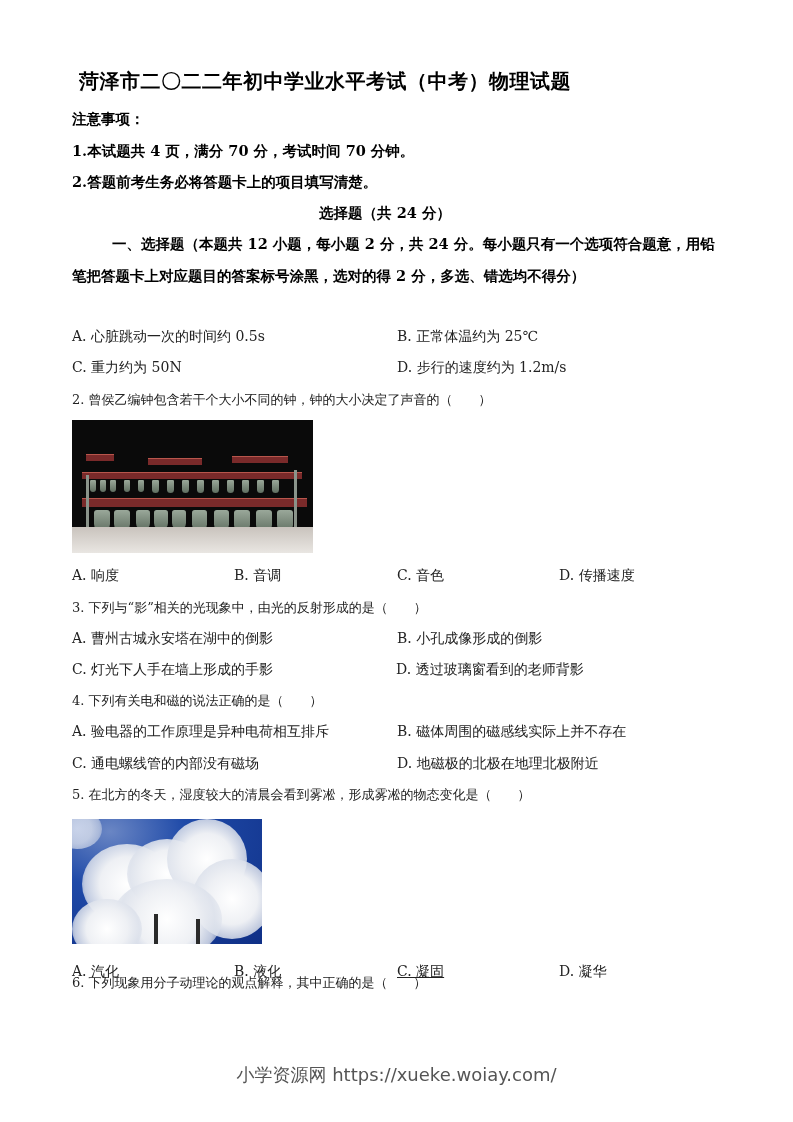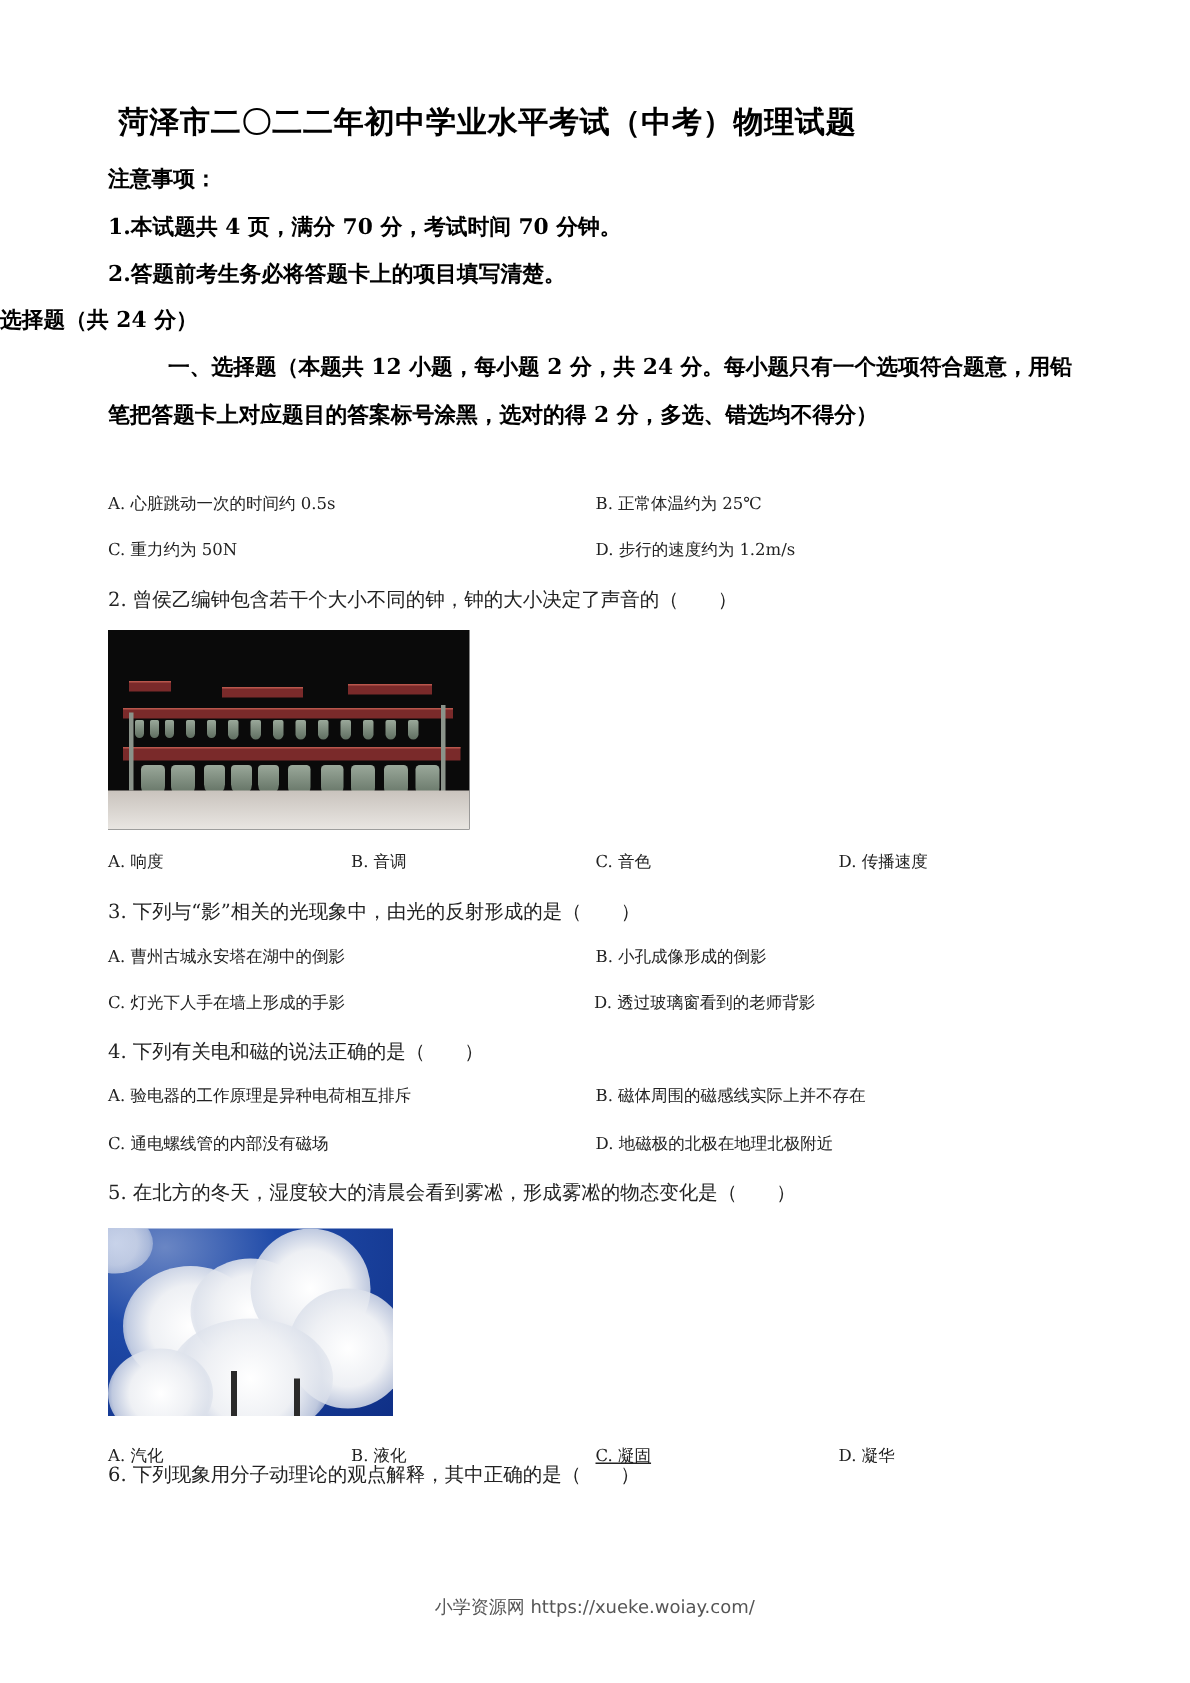--- a/index.html
+++ b/index.html
@@ -10,26 +10,26 @@
   }
   .page { position: absolute; left: 0; top: 0; width: 793px; height: 1122px; }
   .abs { position: absolute; white-space: nowrap; }
   .title {
     left: 0; width: 650px; top: 68px; text-align: center;
     font-family: "DejaVu Sans", "Liberation Sans", sans-serif;
     font-weight: bold; font-size: 20px; letter-spacing: 0.5px; color: #000;
   }
   .bold { font-weight: bold; font-size: 14.5px; color: #000; }
   .q { font-size: 13px; color: #222; }
-  .opt { font-size: 11px; color: #222; }
-  .section-title { left: 0; width: 770px; }
+  .opt { font-size: 14px; color: #222; }
+  .section-title { left: 0; width: 770px; text-align: center; }
   .footer {
     left: 0; width: 793px; top: 1063px; text-align: center;
     font-family: "DejaVu Sans", "Liberation Sans", sans-serif;
-    font-size: 12px; color: #555;
+    font-size: 18px; color: #555;
   }
   
   .img-bells {
     left: 72px; top: 420px; width: 241px; height: 133px;
     background: #0a0a0a; overflow: hidden;
   }
   .img-bells .floor {
     position: absolute; left: 0; bottom: 0; width: 100%; height: 26px;
     background: linear-gradient(#c9c3bd, #e9e6e2);
   }

